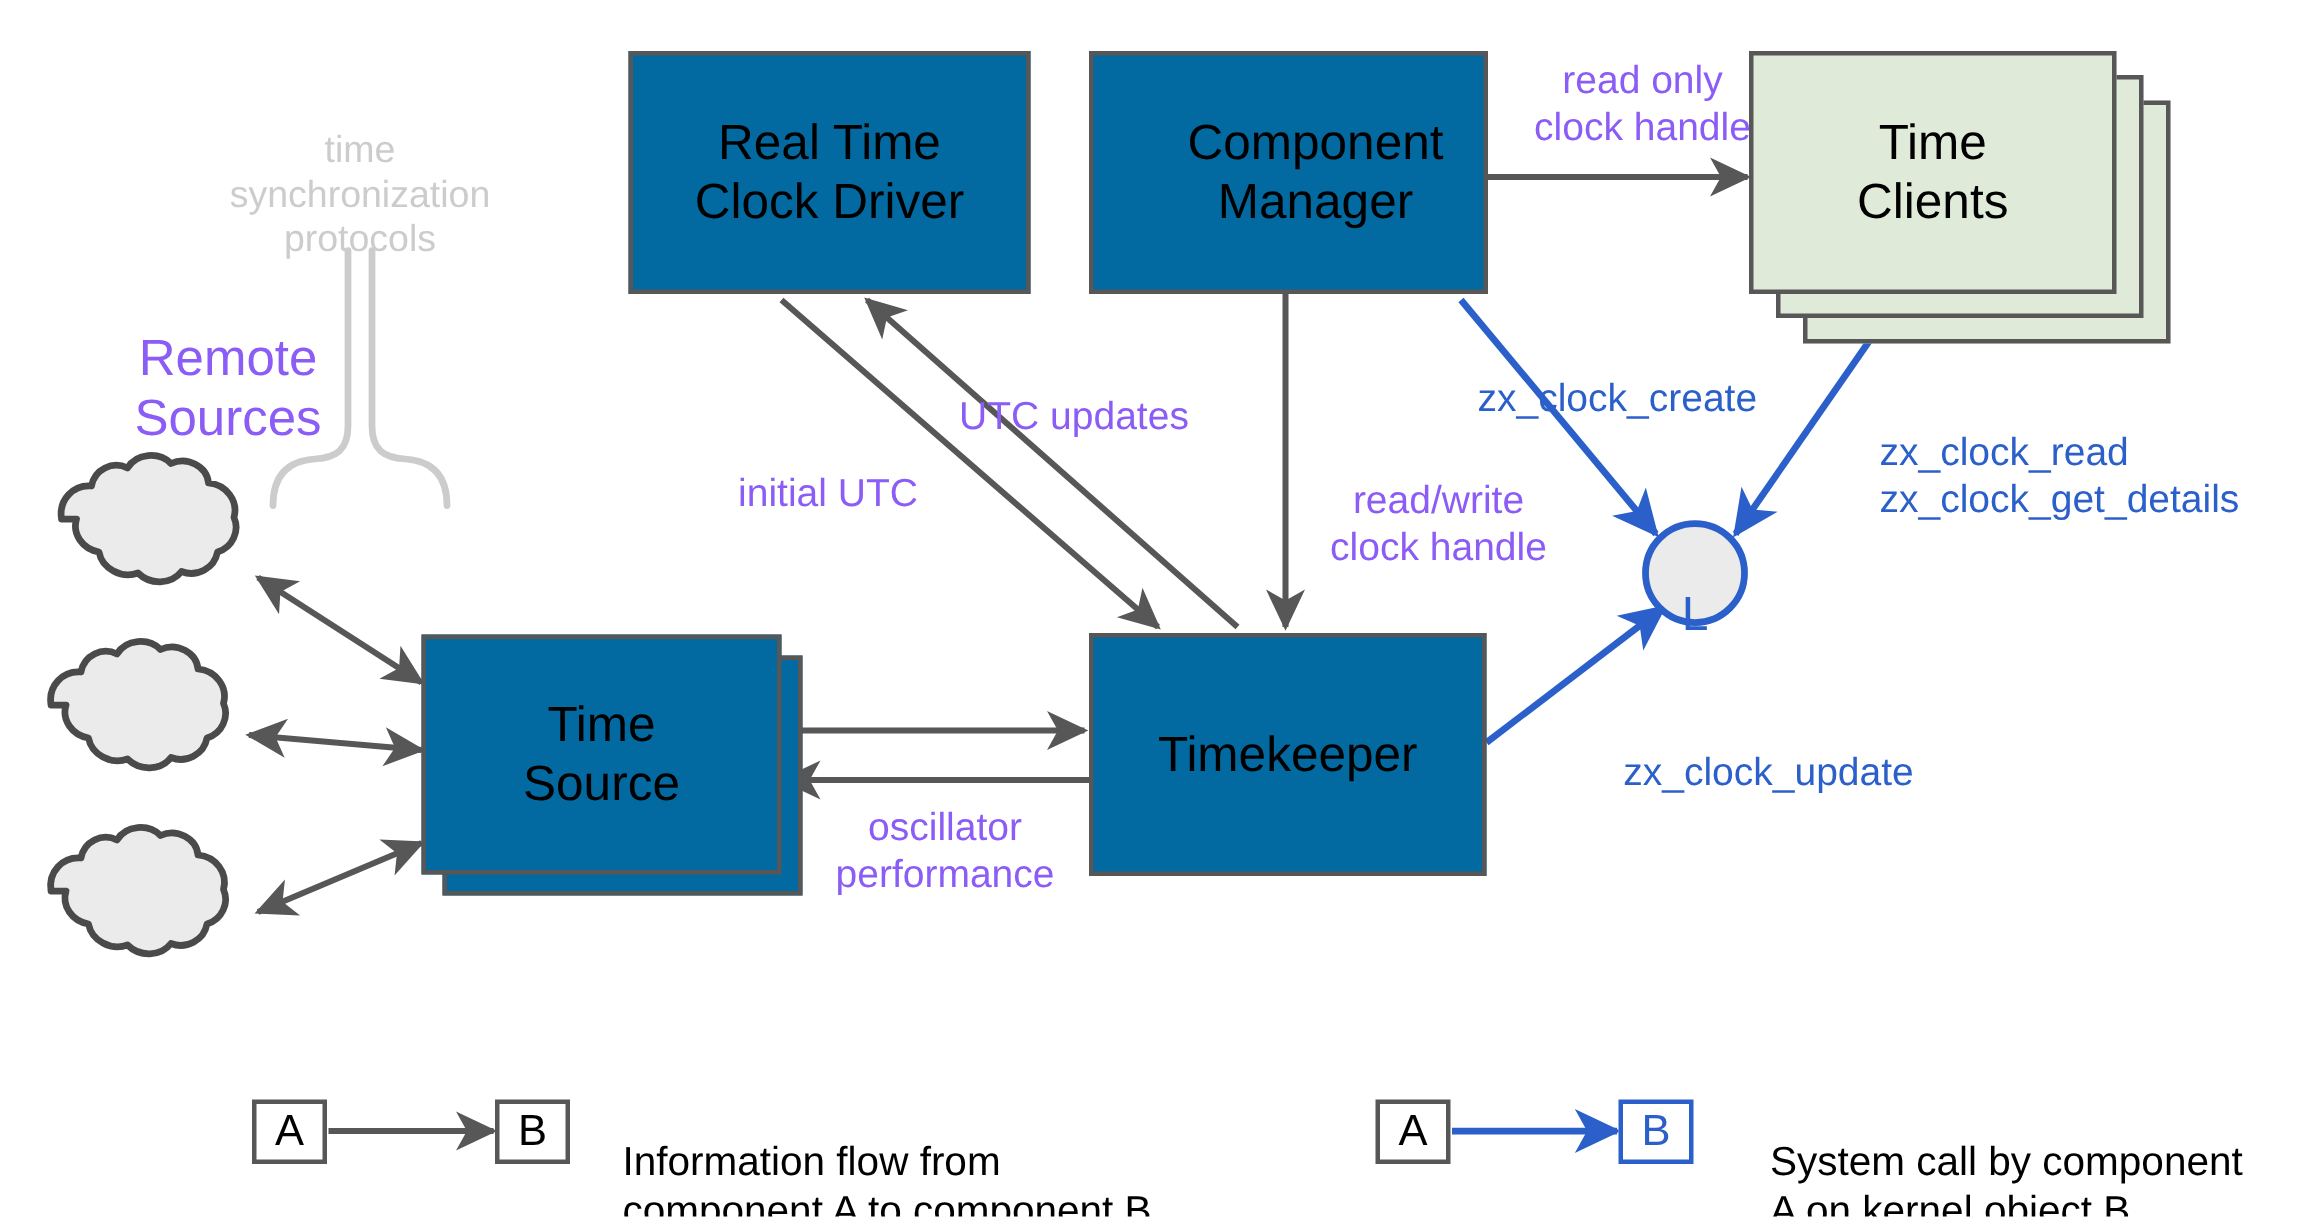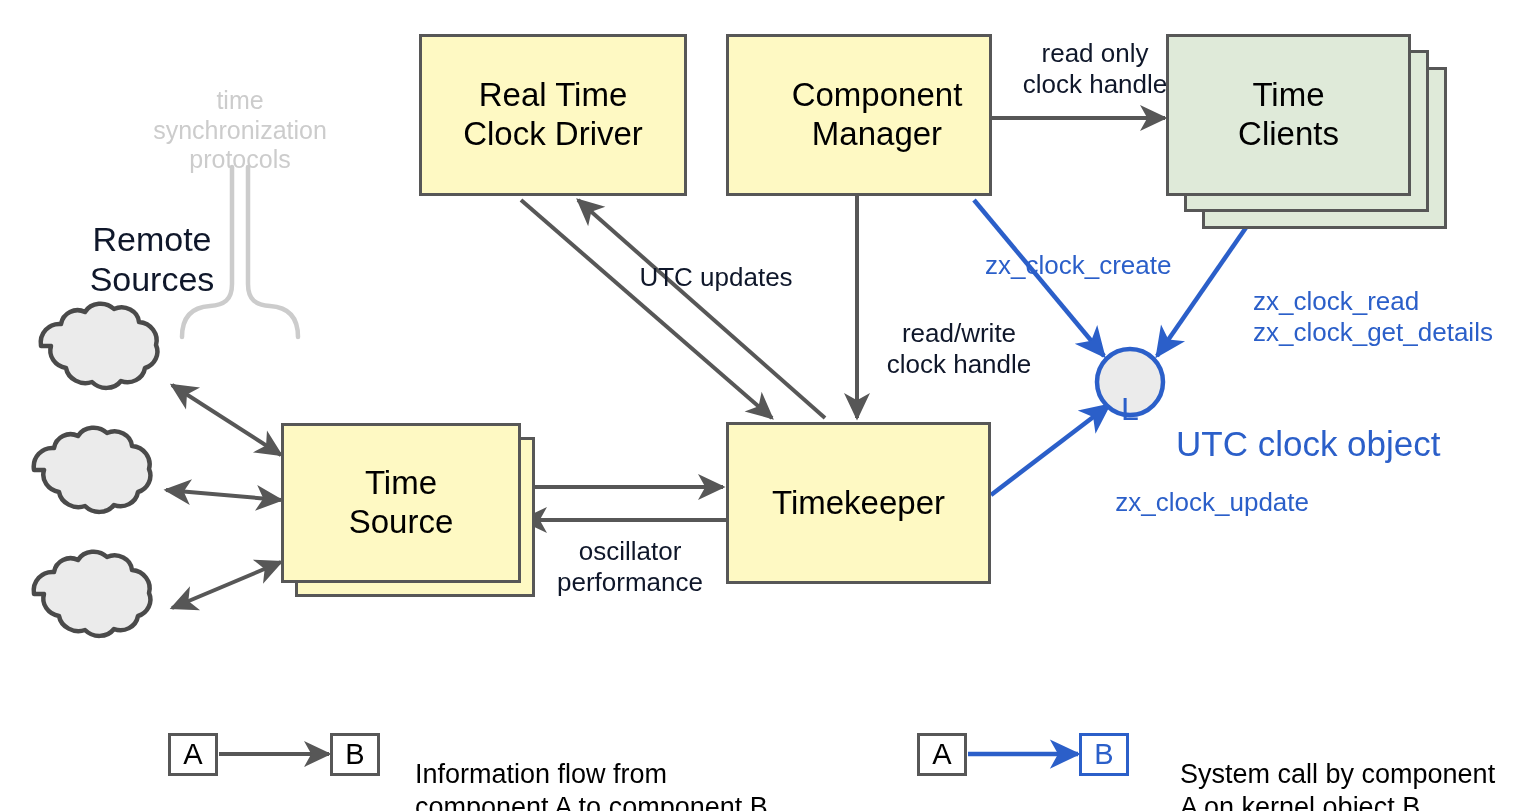--- a/index.html
+++ b/index.html
@@ -31,30 +31,30 @@
     box-sizing: border-box;
     border: 3px solid #575757;
     display: flex;
     align-items: center;
     justify-content: center;
     text-align: center;
     color: #000000;
     line-height: 1.18;
     white-space: pre-line;
   }
-  .fill-cream { background: #fef9c3; }
+  .fill-cream { background: #0369a1; }
   .fill-green { background: #dfead9; }
   .stack-shadow {
     position: absolute;
     box-sizing: border-box;
     border: 3px solid #575757;
   }
   .label {
     position: absolute;
-    color: #0f172a;
+    color: #8b5cf6;
     text-align: center;
     line-height: 1.17;
     white-space: pre-line;
   }
   .label.blue { color: #2b5fc9; }
   .label.gray { color: #cccccc; }
   .label.lt { text-align: left; }
   .legend-box {
     position: absolute;
     box-sizing: border-box;
@@ -208,20 +208,23 @@
 
   <div class="label" style="left:985px; top:8px; width:220px; font-size:26px;">
     <span>read only
 clock handle</span>
   </div>
 
   <div class="label" style="left:606px; top:232px; width:220px; font-size:26px;">
     <span>UTC updates</span>
   </div>
 
+  <div class="label" style="left:452px; top:283px; width:200px; font-size:26px;">
+    <span>initial UTC</span>
+  </div>
 
   <div class="label" style="left:864px; top:288px; width:190px; font-size:26px;">
     <span>read/write
 clock handle</span>
   </div>
 
 
   <div class="label" style="left:530px; top:506px; width:200px; font-size:26px;">
     <span>oscillator
 performance</span>
@@ -229,31 +232,28 @@
 
   <div class="label blue lt" style="left:985px; top:220px; width:260px; font-size:26px; text-align:left;">
     <span>zx_clock_create</span>
   </div>
 
   <div class="label blue lt" style="left:1253px; top:256px; width:290px; font-size:26px; text-align:left;">
     <span>zx_clock_read
 zx_clock_get_details</span>
   </div>
 
-  <div class="label blue lt" style="left:1049px; top:457px; width:260px; font-size:26px; text-align:right;">
+  <div class="label blue lt" style="left:1049px; top:469px; width:260px; font-size:26px; text-align:center;">
     <span>zx_clock_update</span>
   </div>
 
   <div class="label blue" style="left:1113px; top:361px; width:34px; font-size:32px; line-height:1;">
     <span>L</span>
   </div>
 
-  <div class="label blue lt" style="left:1176px; top:383px; width:320px; font-size:35px; text-align:left;">
-    <span>UTC clock object</span>
-  </div>
 
   <div class="legend-box dark" style="left:168px; top:733px; width:50px; height:43px; font-size:29px;">
     <span>A</span>
   </div>
   <div class="legend-box dark" style="left:330px; top:733px; width:50px; height:43px; font-size:29px;">
     <span>B</span>
   </div>
   <div class="legend-text" style="left:415px; top:726px; width:430px; font-size:27px;">
     <span>Information flow from
 component A to component B</span>

